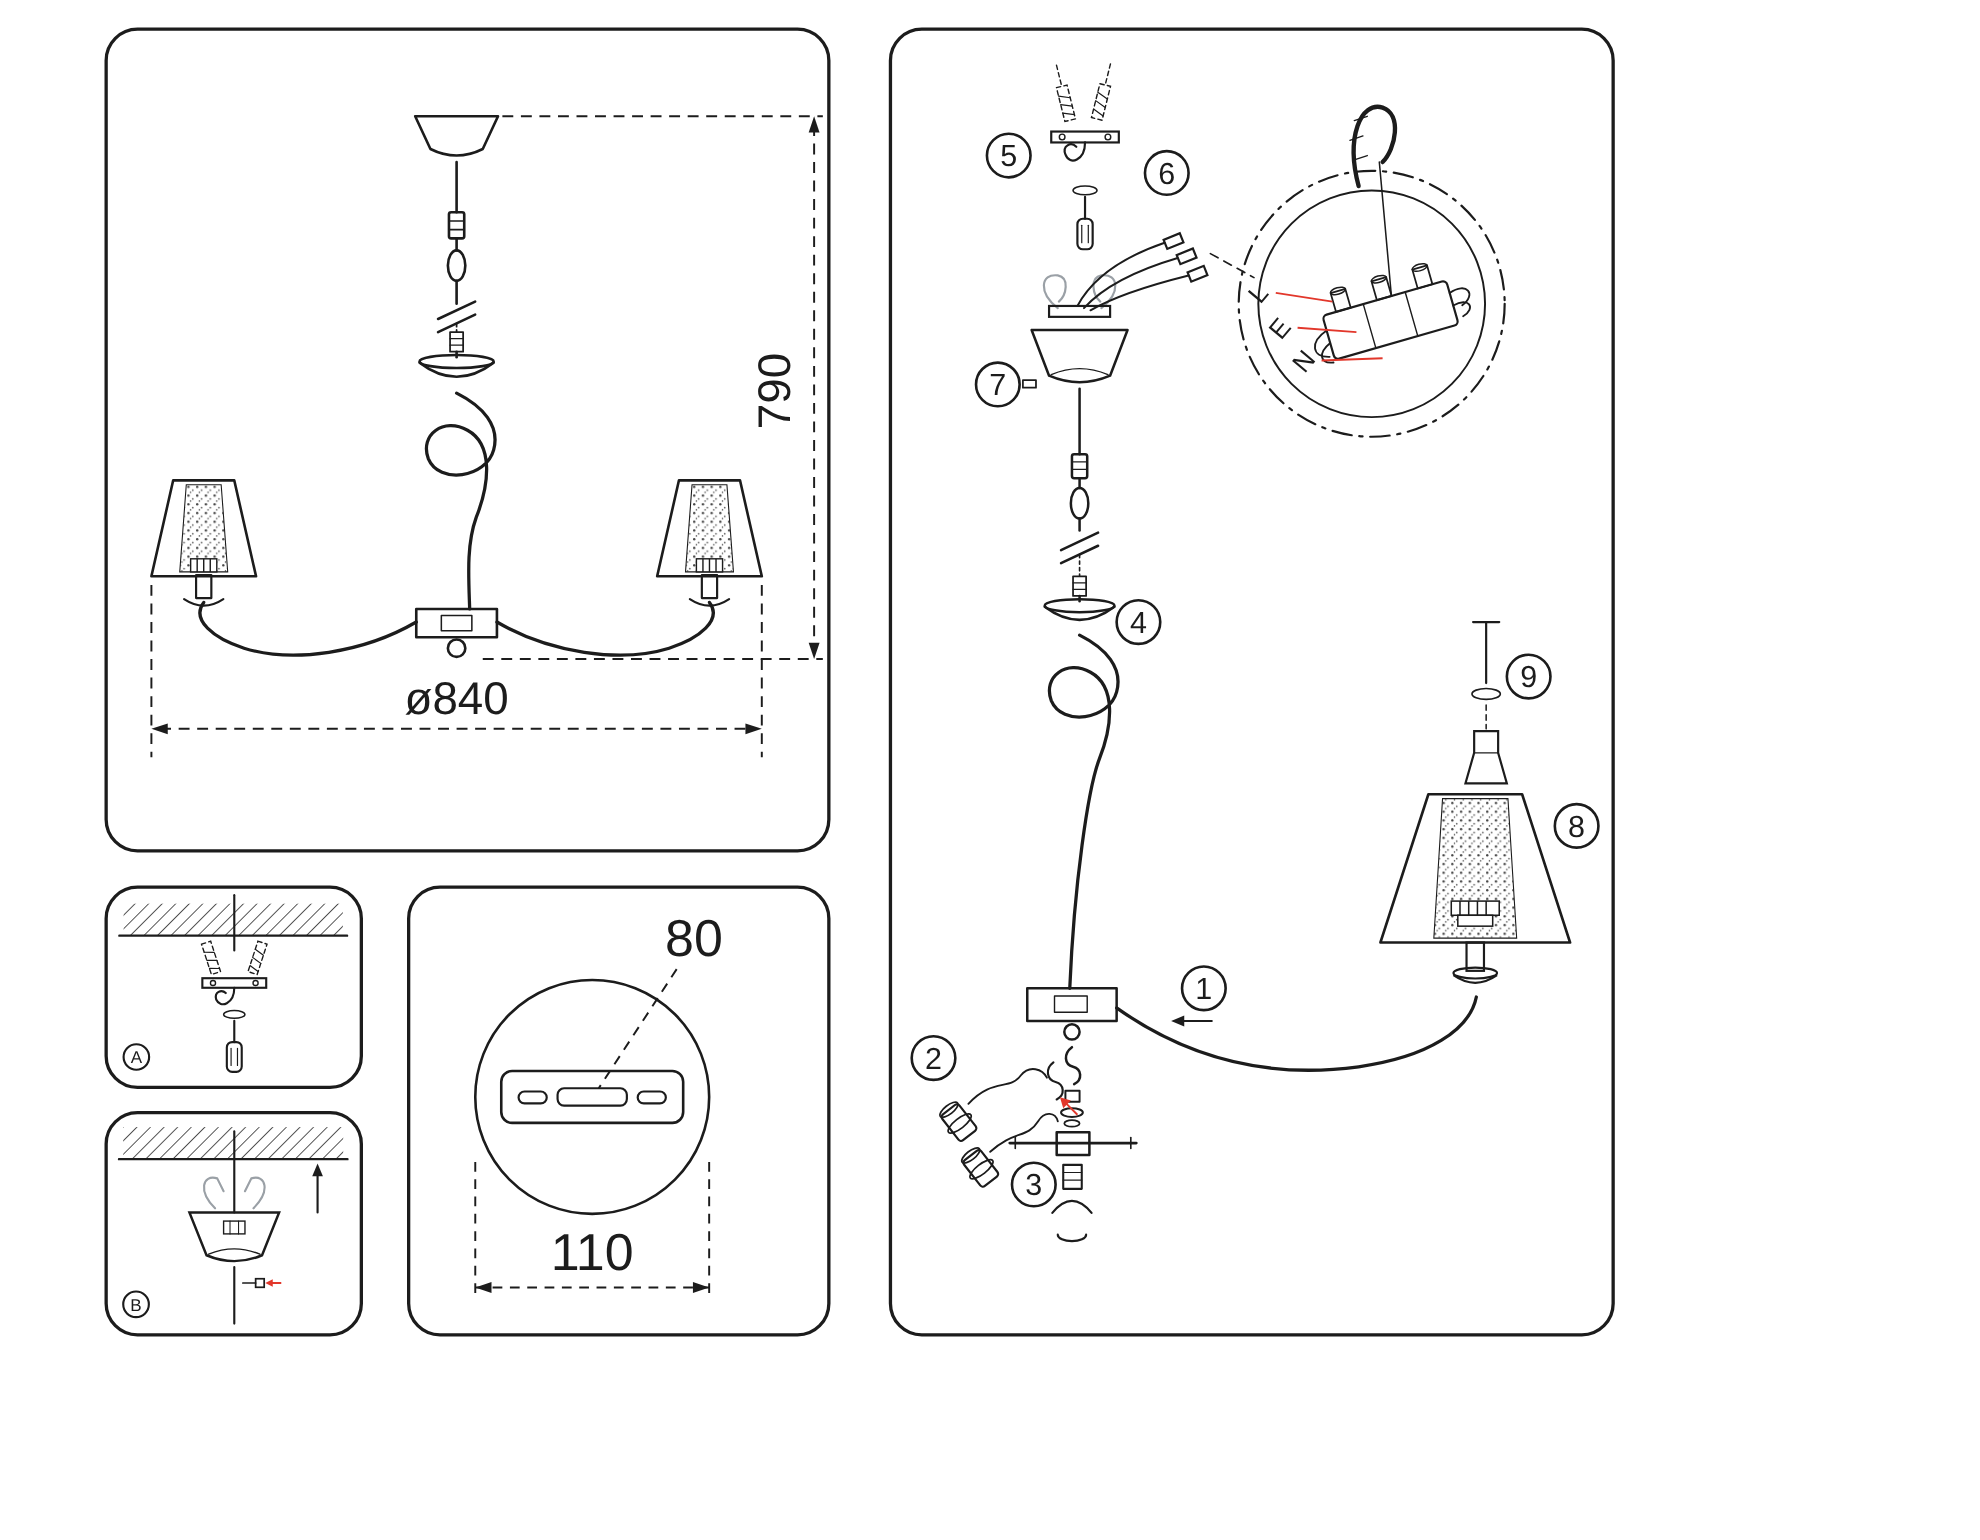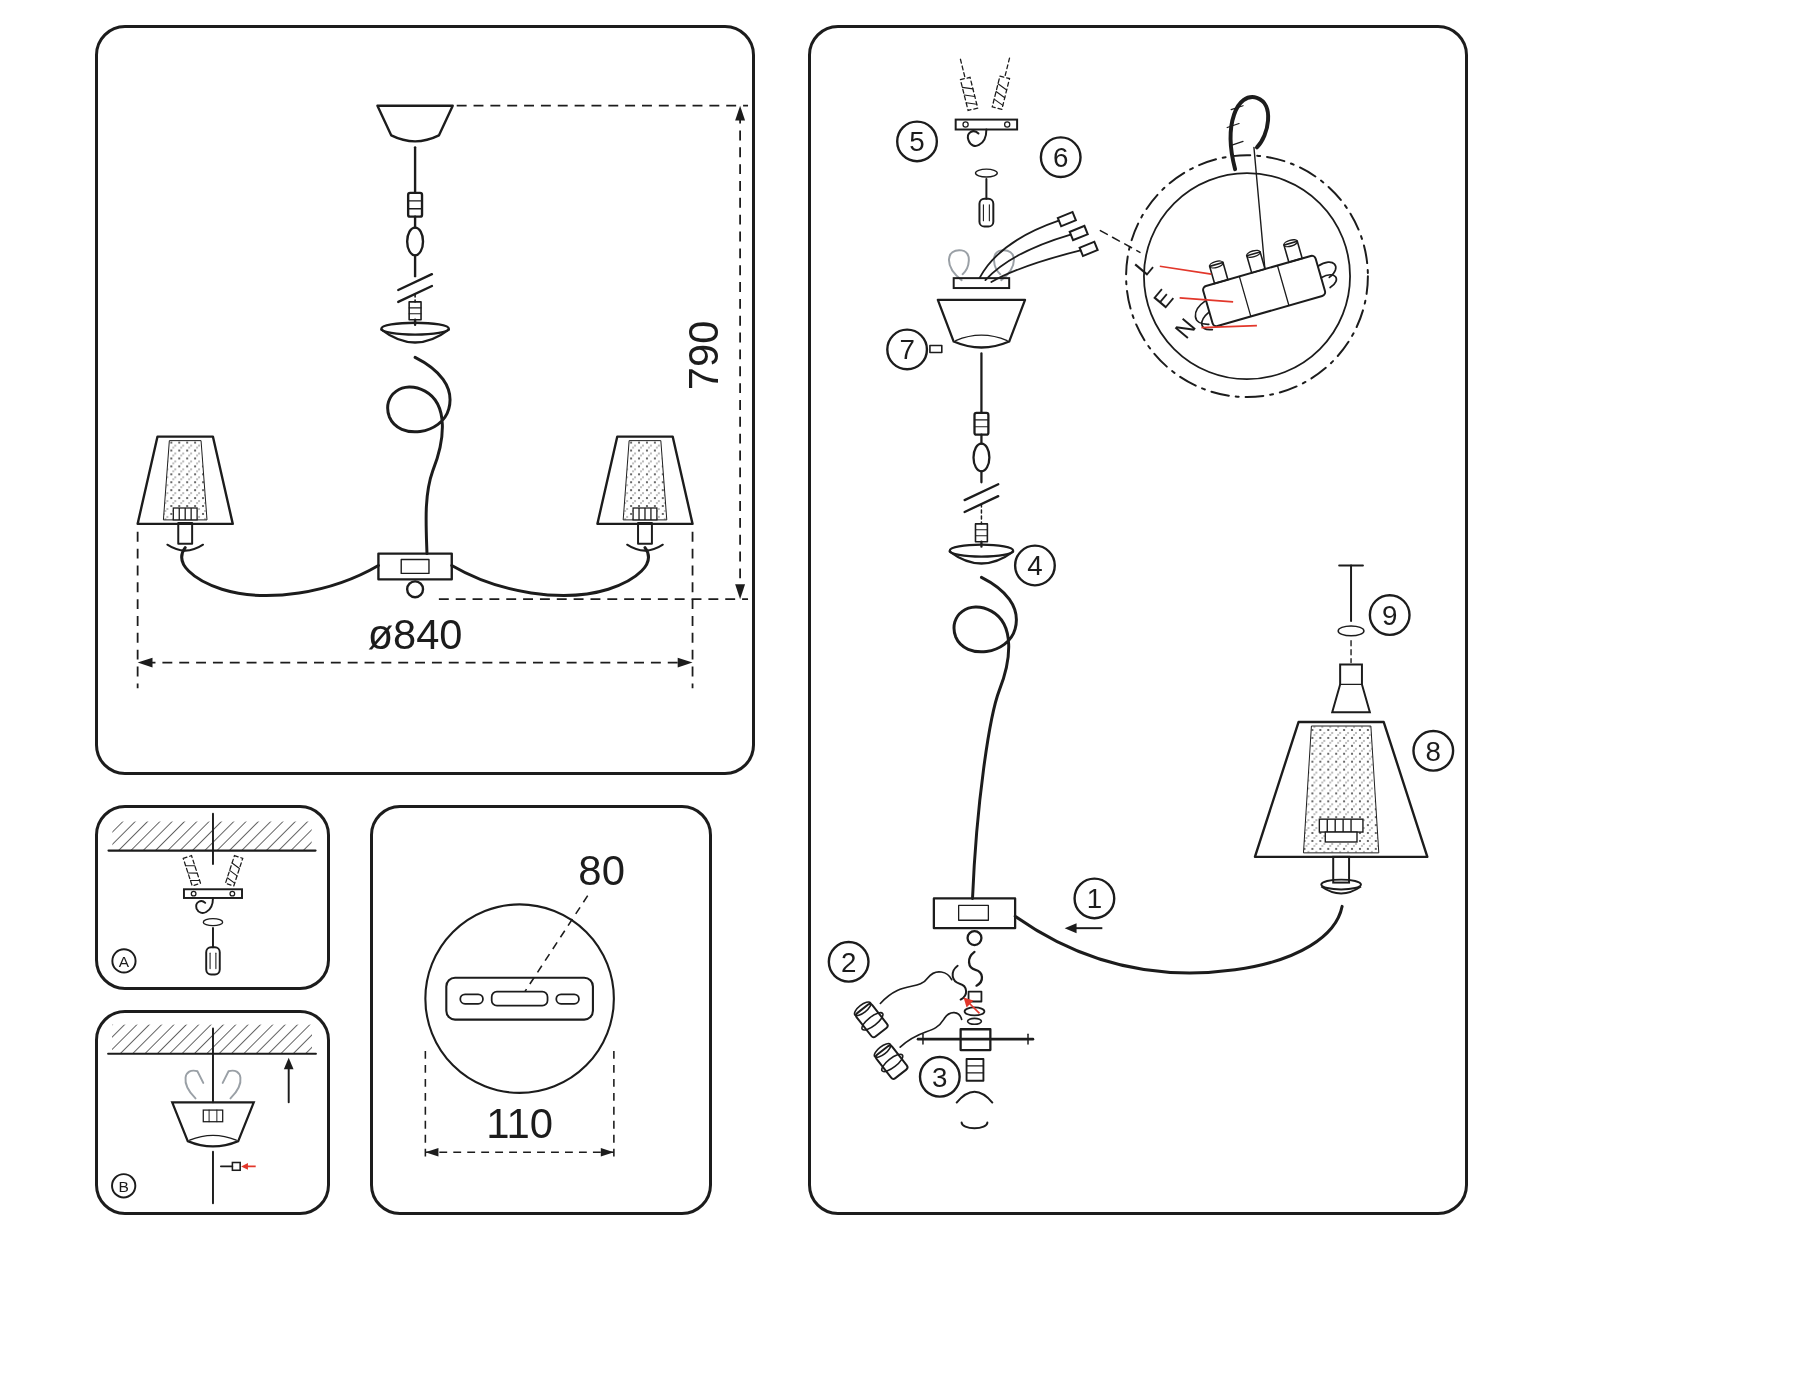--- a/index.html
+++ b/index.html
@@ -5,21 +5,21 @@
   html,body{margin:0;padding:0;background:#ffffff;}
   .sheet{position:relative;width:1800px;height:1400px;background:#ffffff;
          font-family:"Liberation Sans",sans-serif;overflow:hidden;}
   .panel{position:absolute;border:3px solid #1c1c1c;border-radius:30px;
          background:#ffffff;box-sizing:border-box;}
   .panel svg{position:absolute;left:0;top:0;width:100%;height:100%;display:block;}
   text{font-family:"Liberation Sans",sans-serif;}
   #p-overview{left:95px;top:25px;width:660px;height:750px;}
   #p-a{left:95px;top:805px;width:235px;height:185px;}
   #p-b{left:95px;top:1010px;width:235px;height:205px;}
-  #p-plate{left:370px;top:805px;width:342px;height:410px;}
+  #p-plate{left:370px;top:805px;width:385px;height:410px;}
   #p-assembly{left:808px;top:25px;width:660px;height:1190px;}
 </style>
 </head>
 <body>
 
 <div class="sheet">
 
   <div class="panel" id="p-overview">
     <svg viewBox="0 0 660 750">
       <defs>

